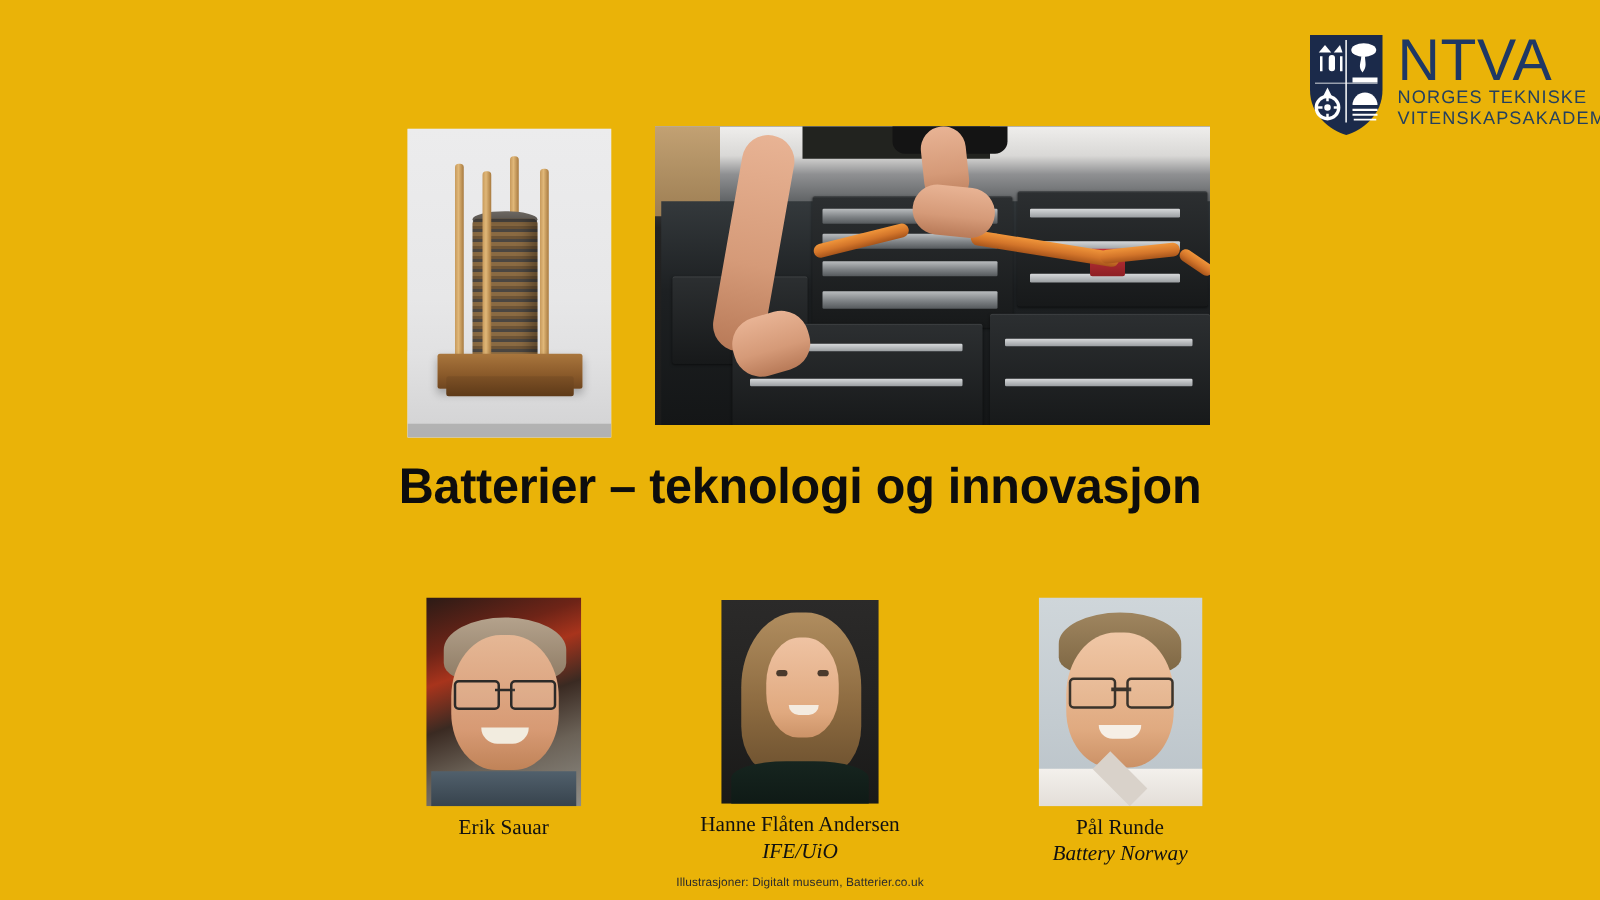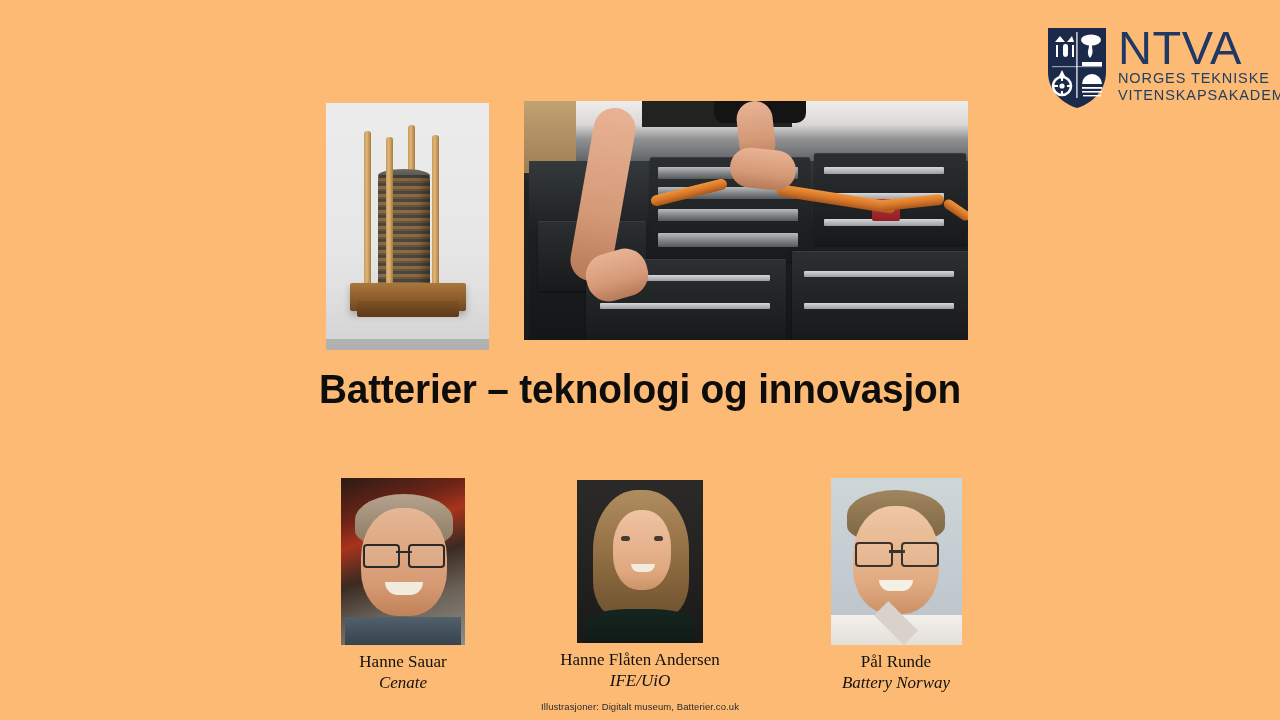--- a/index.html
+++ b/index.html
@@ -1,20 +1,20 @@
 <!DOCTYPE html>
 <html><head>
 <meta charset="utf-8">
 <style>
   html,body{margin:0;padding:0;}
   body{
     width:1280px;height:720px;background:#ffffff;overflow:hidden;
     font-family:"Liberation Sans",sans-serif;position:relative;
   }
-  .slide{position:absolute;inset:0;background:#fdba74;}
+  .slide{position:absolute;inset:0;background:#eab308;}
 
   
   .logo{position:absolute;left:1046px;top:26px;width:240px;height:90px;display:flex;align-items:flex-start;}
   .shield-wrap{width:62px;height:84px;position:relative;}
   .shield{width:62px;height:84px;}
   .logo-text{margin-left:10px;display:flex;flex-direction:column;justify-content:flex-start;padding-top:-2px;}
   .ntva{
     font-family:"Liberation Sans",sans-serif;
     font-size:47px;line-height:44px;font-weight:400;color:#1f3864;letter-spacing:0.5px;
   }
@@ -276,22 +276,21 @@
         <div class="pa-hair"></div>
         <div class="pa-face"></div>
         <div class="pa-glass">
           <span class="lens l"></span>
             <span class="bridge"></span>
             <span class="lens r"></span>
         </div>
         <div class="pa-smile"></div>
         <div class="pa-shirt"></div>
       </div>
-      <div class="sp-name">Hanne Sauar</div>
-      <div class="sp-org">Cenate</div>
+      <div class="sp-name">Erik Sauar</div>
     </div>
 
     <div class="speaker sp2">
       <div class="sp-photo">
         <div class="pb-bg"></div>
         <div class="pb-hair"></div>
         <div class="pb-face"></div>
         <div class="pb-eyes">
             <i class="l"></i>
             <i class="r"></i>

